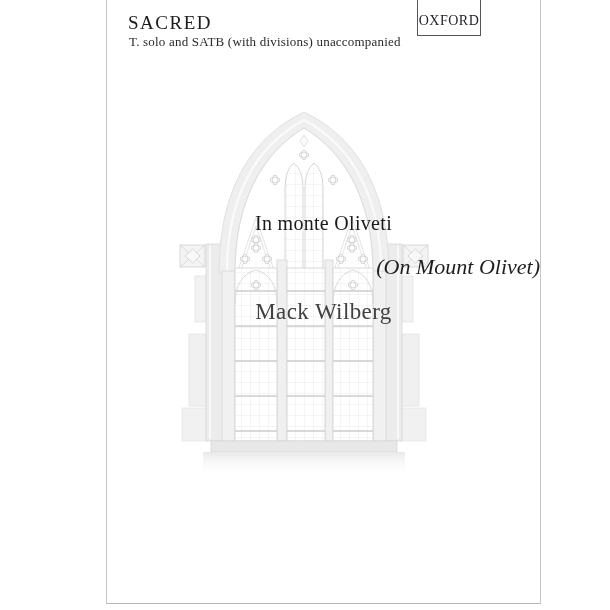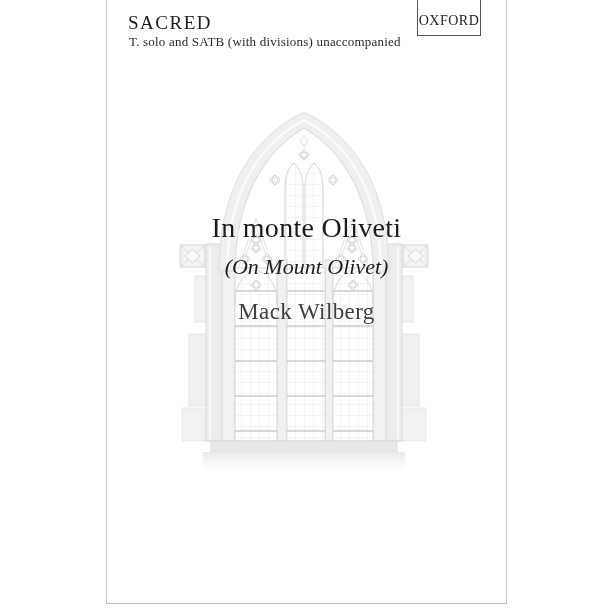--- a/index.html
+++ b/index.html
@@ -9,20 +9,21 @@
     font-family:"Liberation Serif","DejaVu Serif",serif;
     color:#1e1e1e;
   }
   .page{
     position:absolute;left:106px;top:0;width:399px;height:603px;
     background:#ffffff;
     border-left:1px solid #c6c6c6;
     border-right:1px solid #c6c6c6;
     border-bottom:1px solid #b9b9b9;
     box-sizing:content-box;
+    padding-left:34px;
   }
   
   .category{
     position:absolute;left:21px;top:12px;
     font-size:19px;letter-spacing:1.5px;color:#1c1c1c;
   }
   .scoring{
     position:absolute;left:22px;top:34px;
     font-size:13px;letter-spacing:0.2px;color:#2a2a2a;
   }
@@ -36,25 +37,25 @@
     font-size:14px;letter-spacing:0.5px;color:#222228;
     padding-bottom:6px;
     font-family:Liberation Serif, serif;
   }
   
   .window-art{position:absolute;left:72px;top:108px;width:250px;height:372px;}
   
   .title-block{position:absolute;left:0;top:0;width:100%;text-align:center;}
   .title{
     position:absolute;left:0;width:100%;top:212px;
-    font-size:28px;color:#1b1b1b;letter-spacing:0.3px;
+    font-size:20px;color:#1b1b1b;letter-spacing:0.3px;
   }
   .subtitle{
     position:absolute;left:0;width:100%;top:254px;
-    font-size:22px;font-style:italic;color:#1e1e1e;
+    font-size:22px;font-style:italic;color:#1e1e1e;text-align:right;
   }
   .composer{
     position:absolute;left:0;width:100%;top:299px;
     font-size:23px;color:#404040;letter-spacing:0.4px;
   }
   
   .imprint{position:absolute;left:0;bottom:0;width:100%;text-align:center;}
 </style>
 </head>
 <body>

